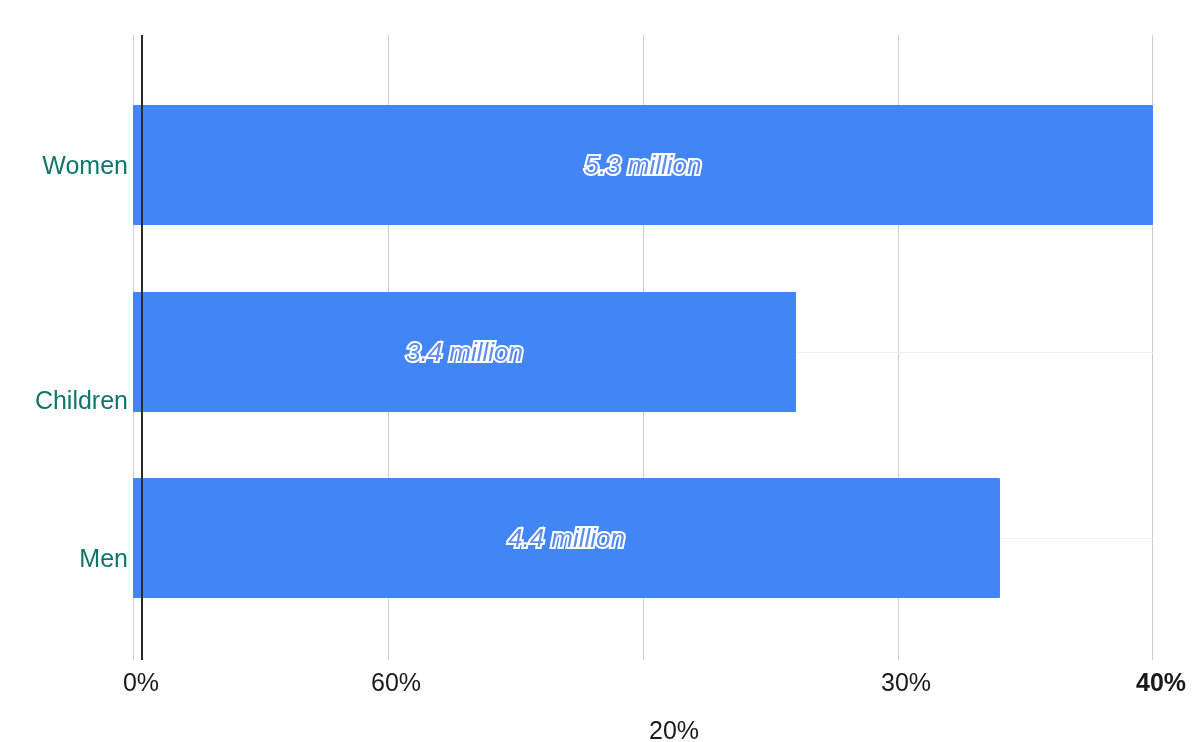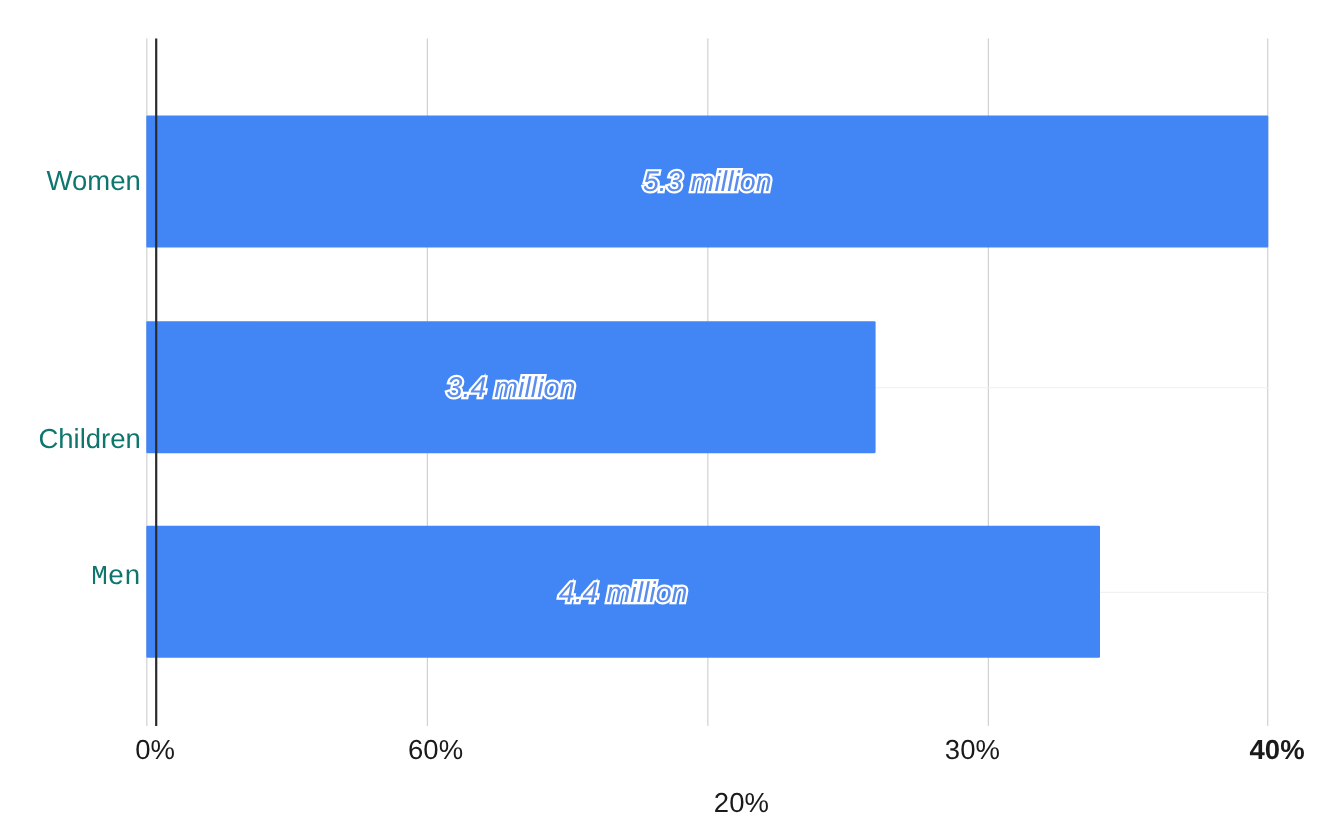--- a/index.html
+++ b/index.html
@@ -155,21 +155,21 @@
         <span class="label-fill">4.4 million</span>
       </div>
     </div>
 
   </div>
 
   <div class="axis-line-y"></div>
 
   <div class="y-tick-label" style="top:165px;">Women</div>
   <div class="y-tick-label" style="top:352px;margin-top:48px;">Children</div>
-  <div class="y-tick-label" style="top:524px;font-family:Liberation Mono, monospace;">Men</div>
+  <div class="y-tick-label" style="top:558px;">Men</div>
 
   <div class="x-tick-label" style="left:141px;">0%</div>
   <div class="x-tick-label" style="left:396px;">60%</div>
   <div class="x-tick-label" style="left:674px;margin-top:48px;">20%</div>
-  <div class="x-tick-label" style="left:884px;">30%</div>
+  <div class="x-tick-label" style="left:906px;">30%</div>
   <div class="x-tick-label" style="left:1161px;font-weight:bold;">40%</div>
 
 </div>
 
 </body></html>

